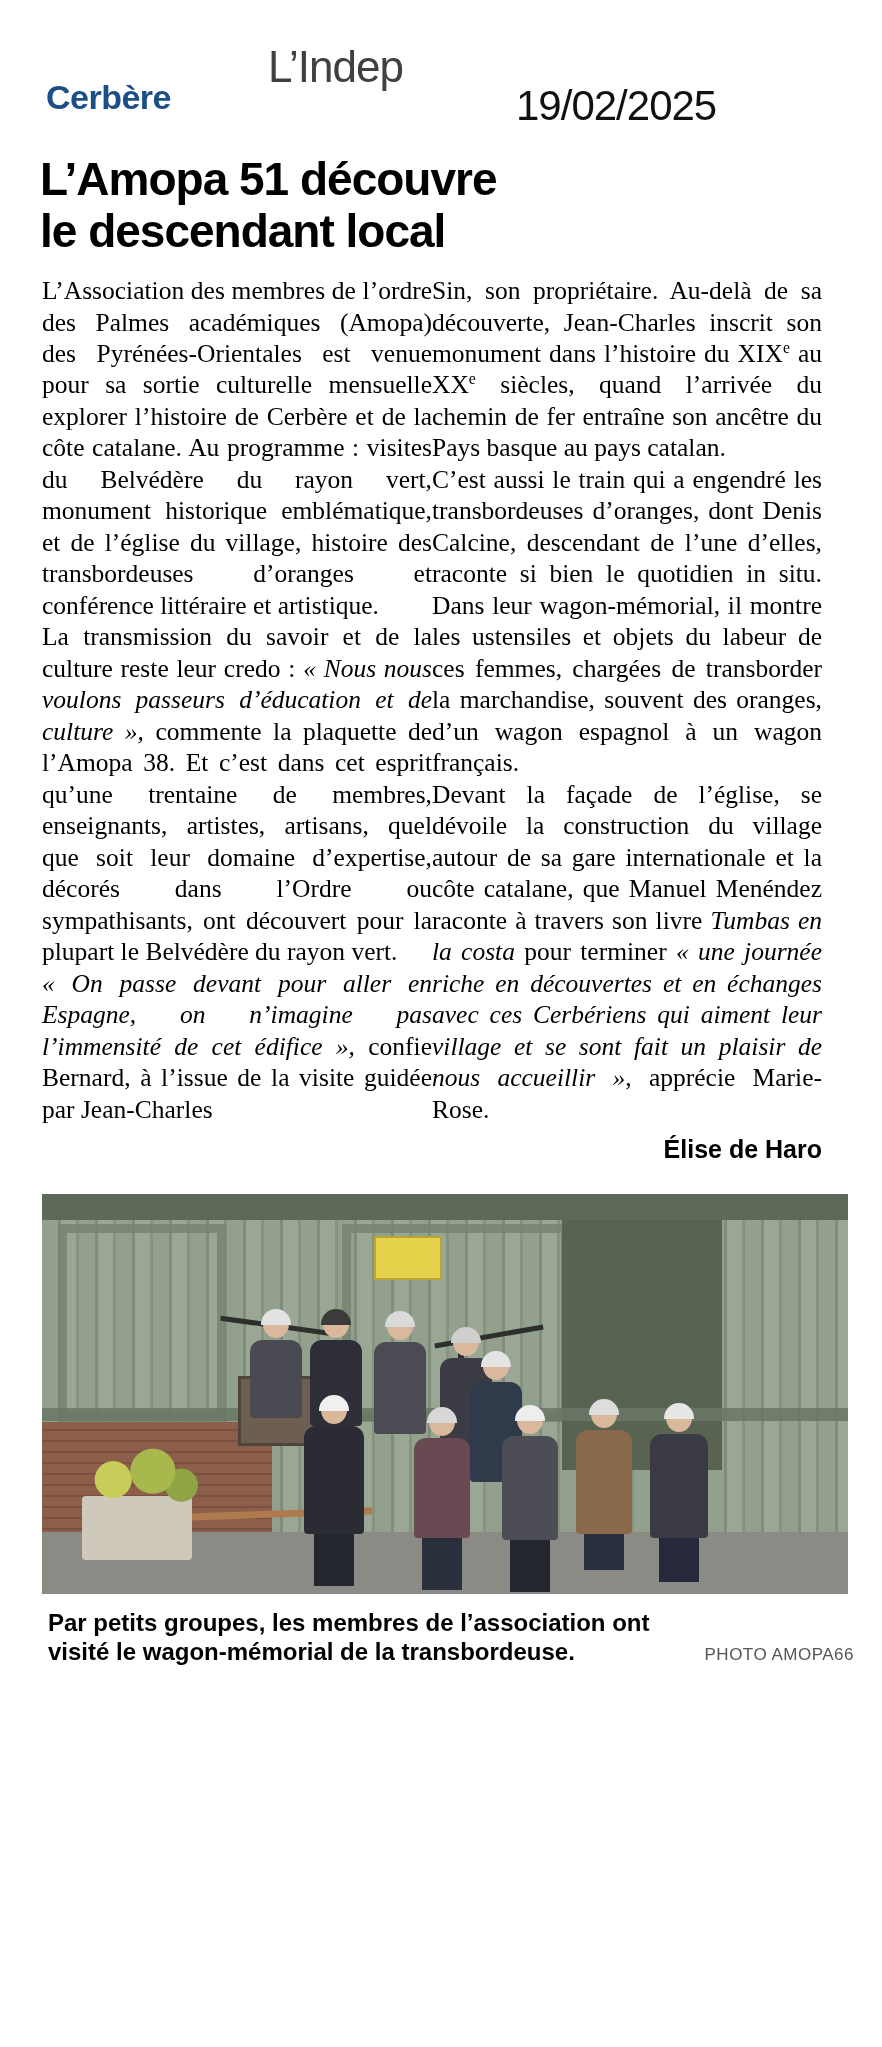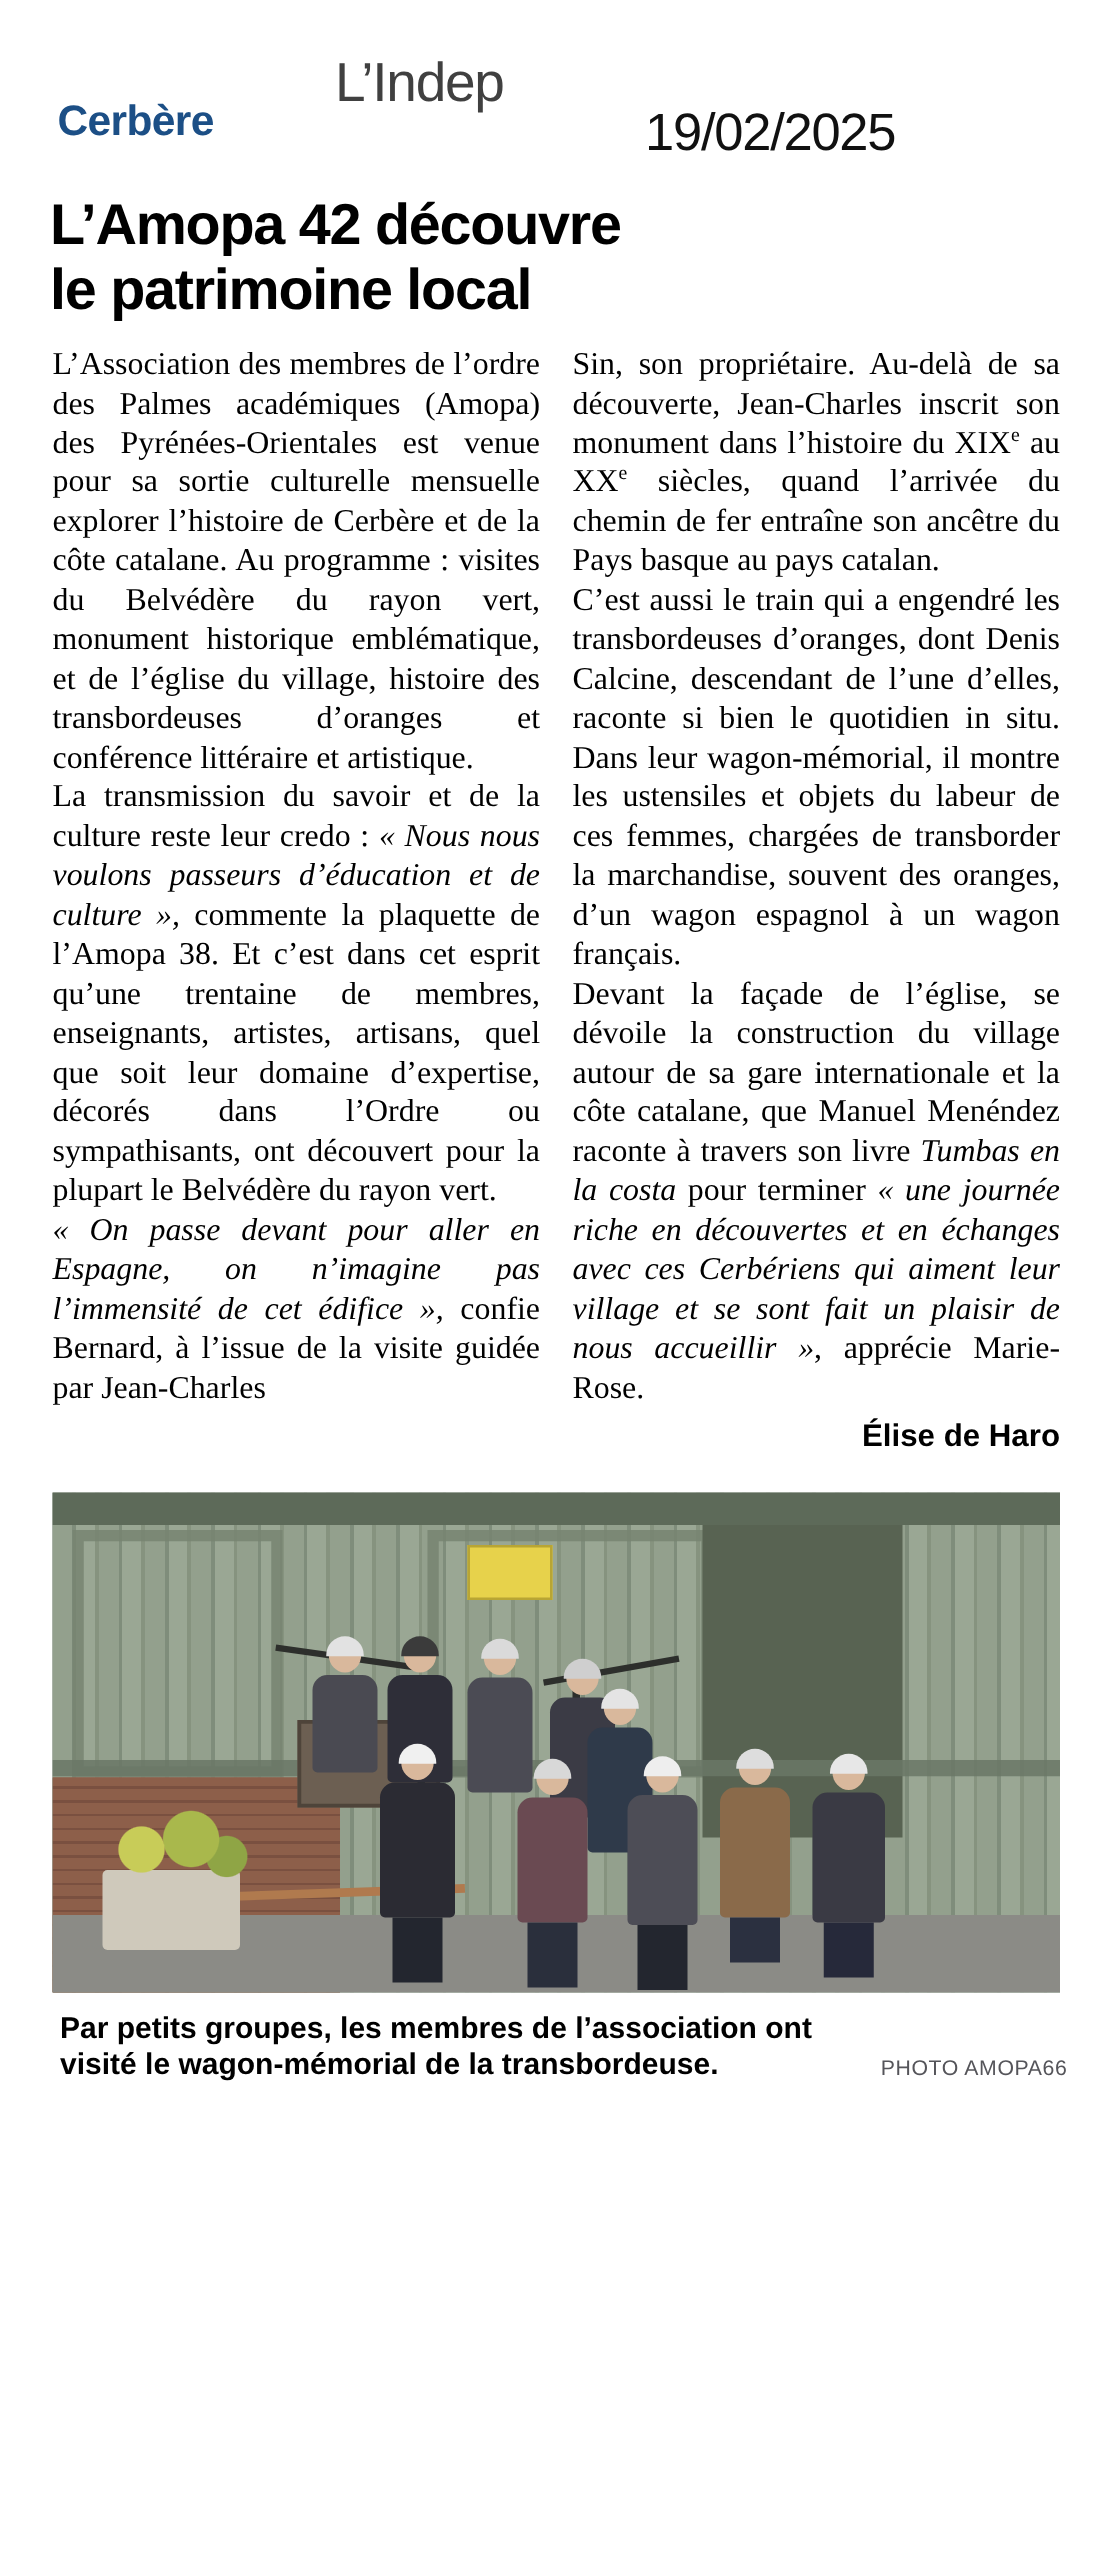--- a/index.html
+++ b/index.html
@@ -64,21 +64,20 @@
     line-height: 1.12;
     letter-spacing: -1px;
     color: #000000;
     max-width: 640px;
   }
   .headline .l2 { display: block; }
 
   
   .columns {
     display: flex;
-    gap: 26px;
     align-items: flex-start;
     padding: 0 6px;
   }
   .col {
     width: 390px;
     flex: 0 0 390px;
   }
   .col p {
     margin: 0;
     font-family: "Liberation Serif", serif;
@@ -274,22 +273,22 @@
 
 <div class="page">
 
   <div class="masthead">
     <div class="kicker">Cerbère</div>
     <div class="paper-name">L’Indep</div>
     <div class="issue-date">19/02/2025</div>
   </div>
 
   <h1 class="headline">
-    <span class="l1">L’Amopa 42 découvre</span>
-    <span class="l2">le patrimoine local</span>
+    <span class="l1">L’Amopa 51 découvre</span>
+    <span class="l2">le descendant local</span>
   </h1>
 
   <div class="columns">
 
     <div class="col">
       <p>L’Association des membres de l’ordre des Palmes académiques (Amopa) des Pyrénées-Orientales est venue pour sa sortie culturelle mensuelle explorer l’histoire de Cerbère et de la côte catalane. Au programme : visites du Belvédère du rayon vert, monument historique emblématique, et de l’église du village, histoire des transbordeuses d’oranges et conférence littéraire et artistique.</p>
       <p>
         <span>La transmission du savoir et de la culture reste leur credo :</span>
         <span class="quote">« Nous nous voulons passeurs d’éducation et de culture »,</span>
         <span>commente la plaquette de l’Amopa 38. Et c’est dans cet esprit qu’une trentaine de membres, enseignants, artistes, artisans, quel que soit leur domaine d’expertise, décorés dans l’Ordre ou sympathisants, ont découvert pour la plupart le Belvédère du rayon vert.</span>

